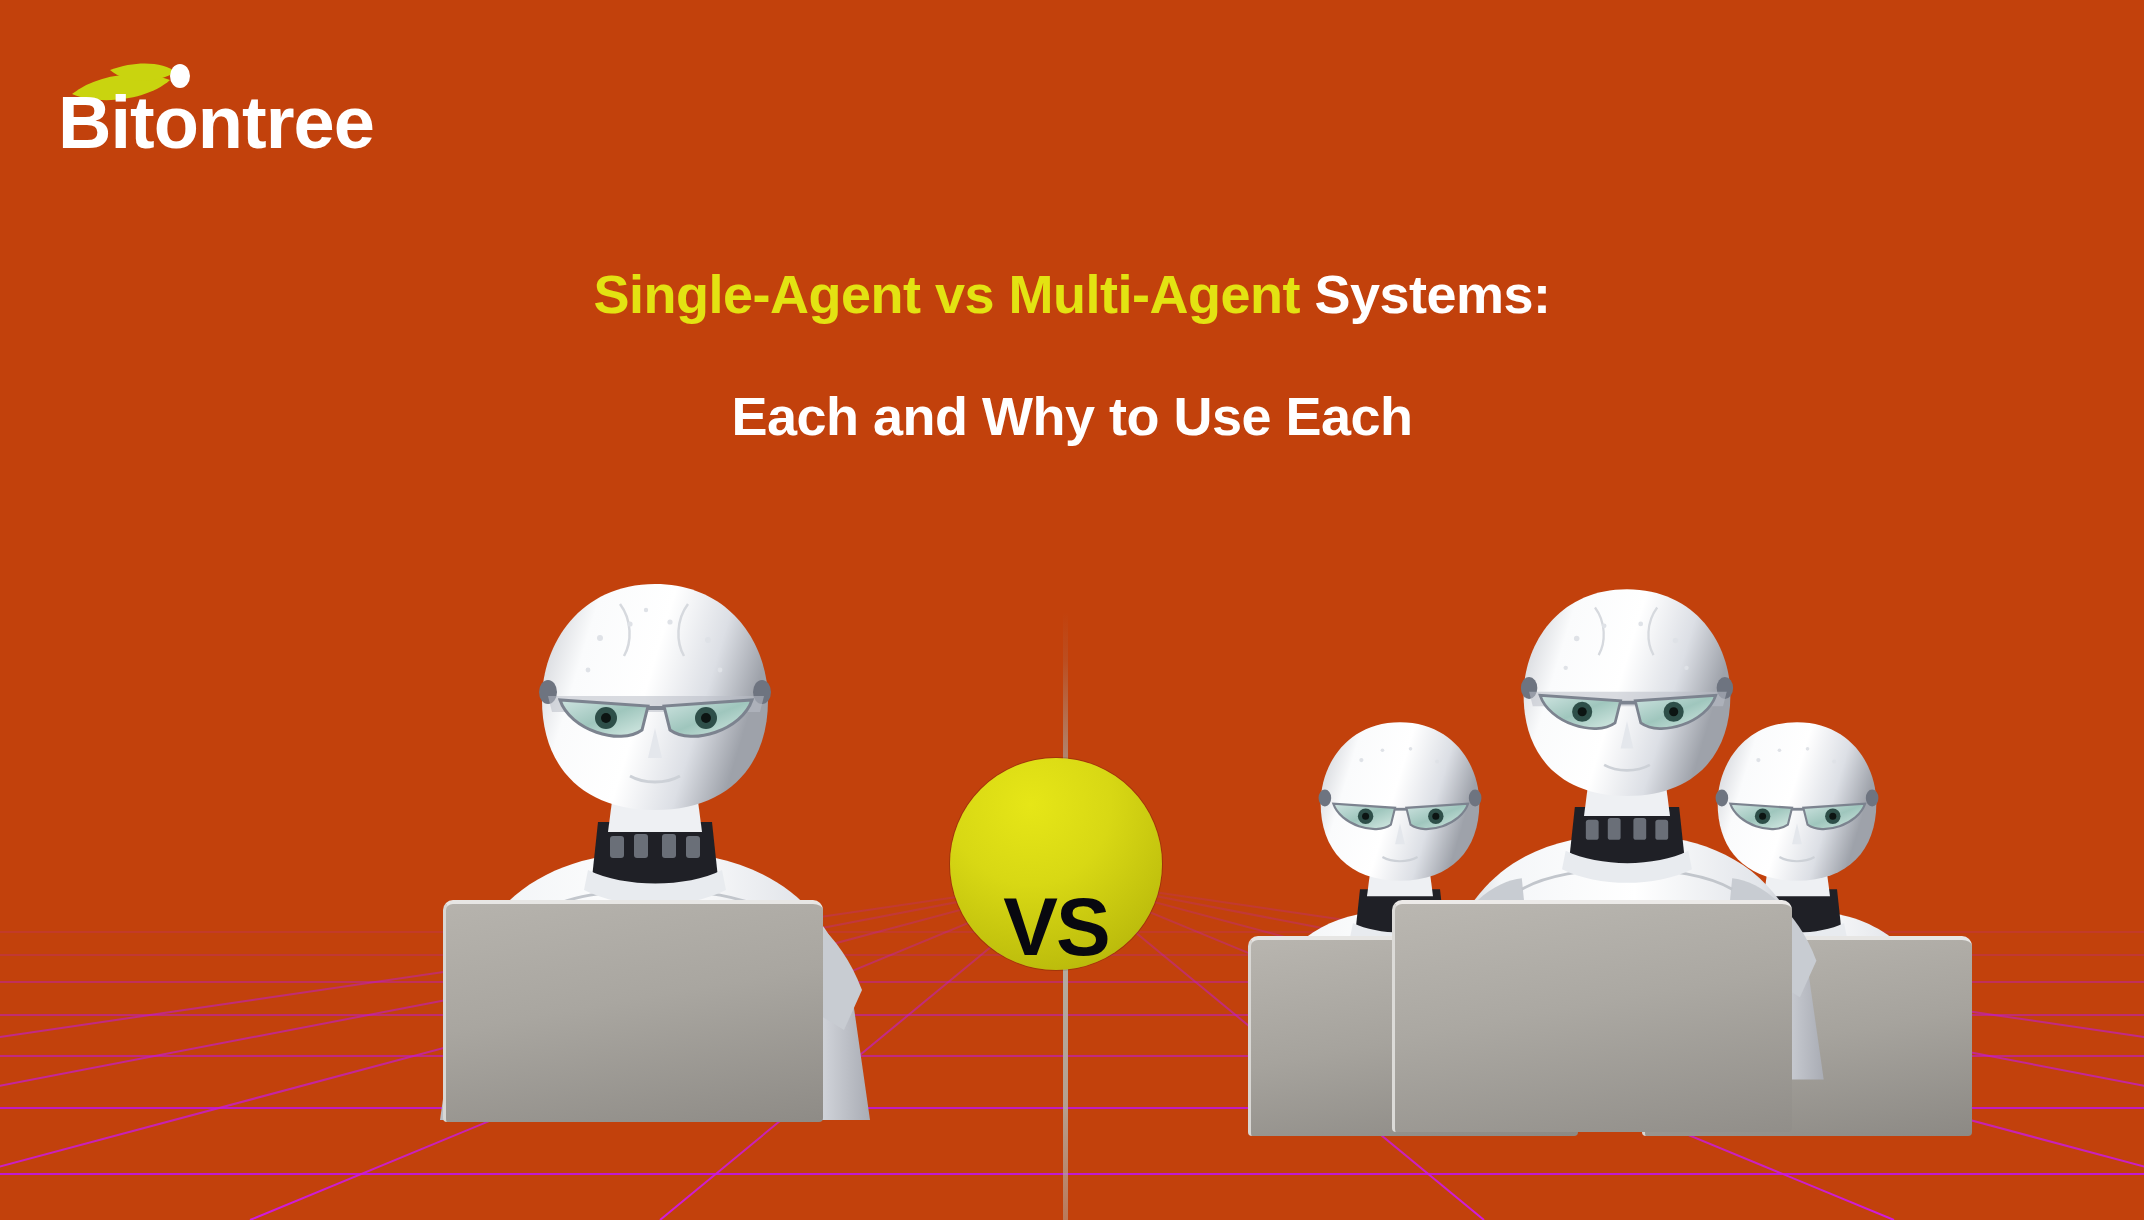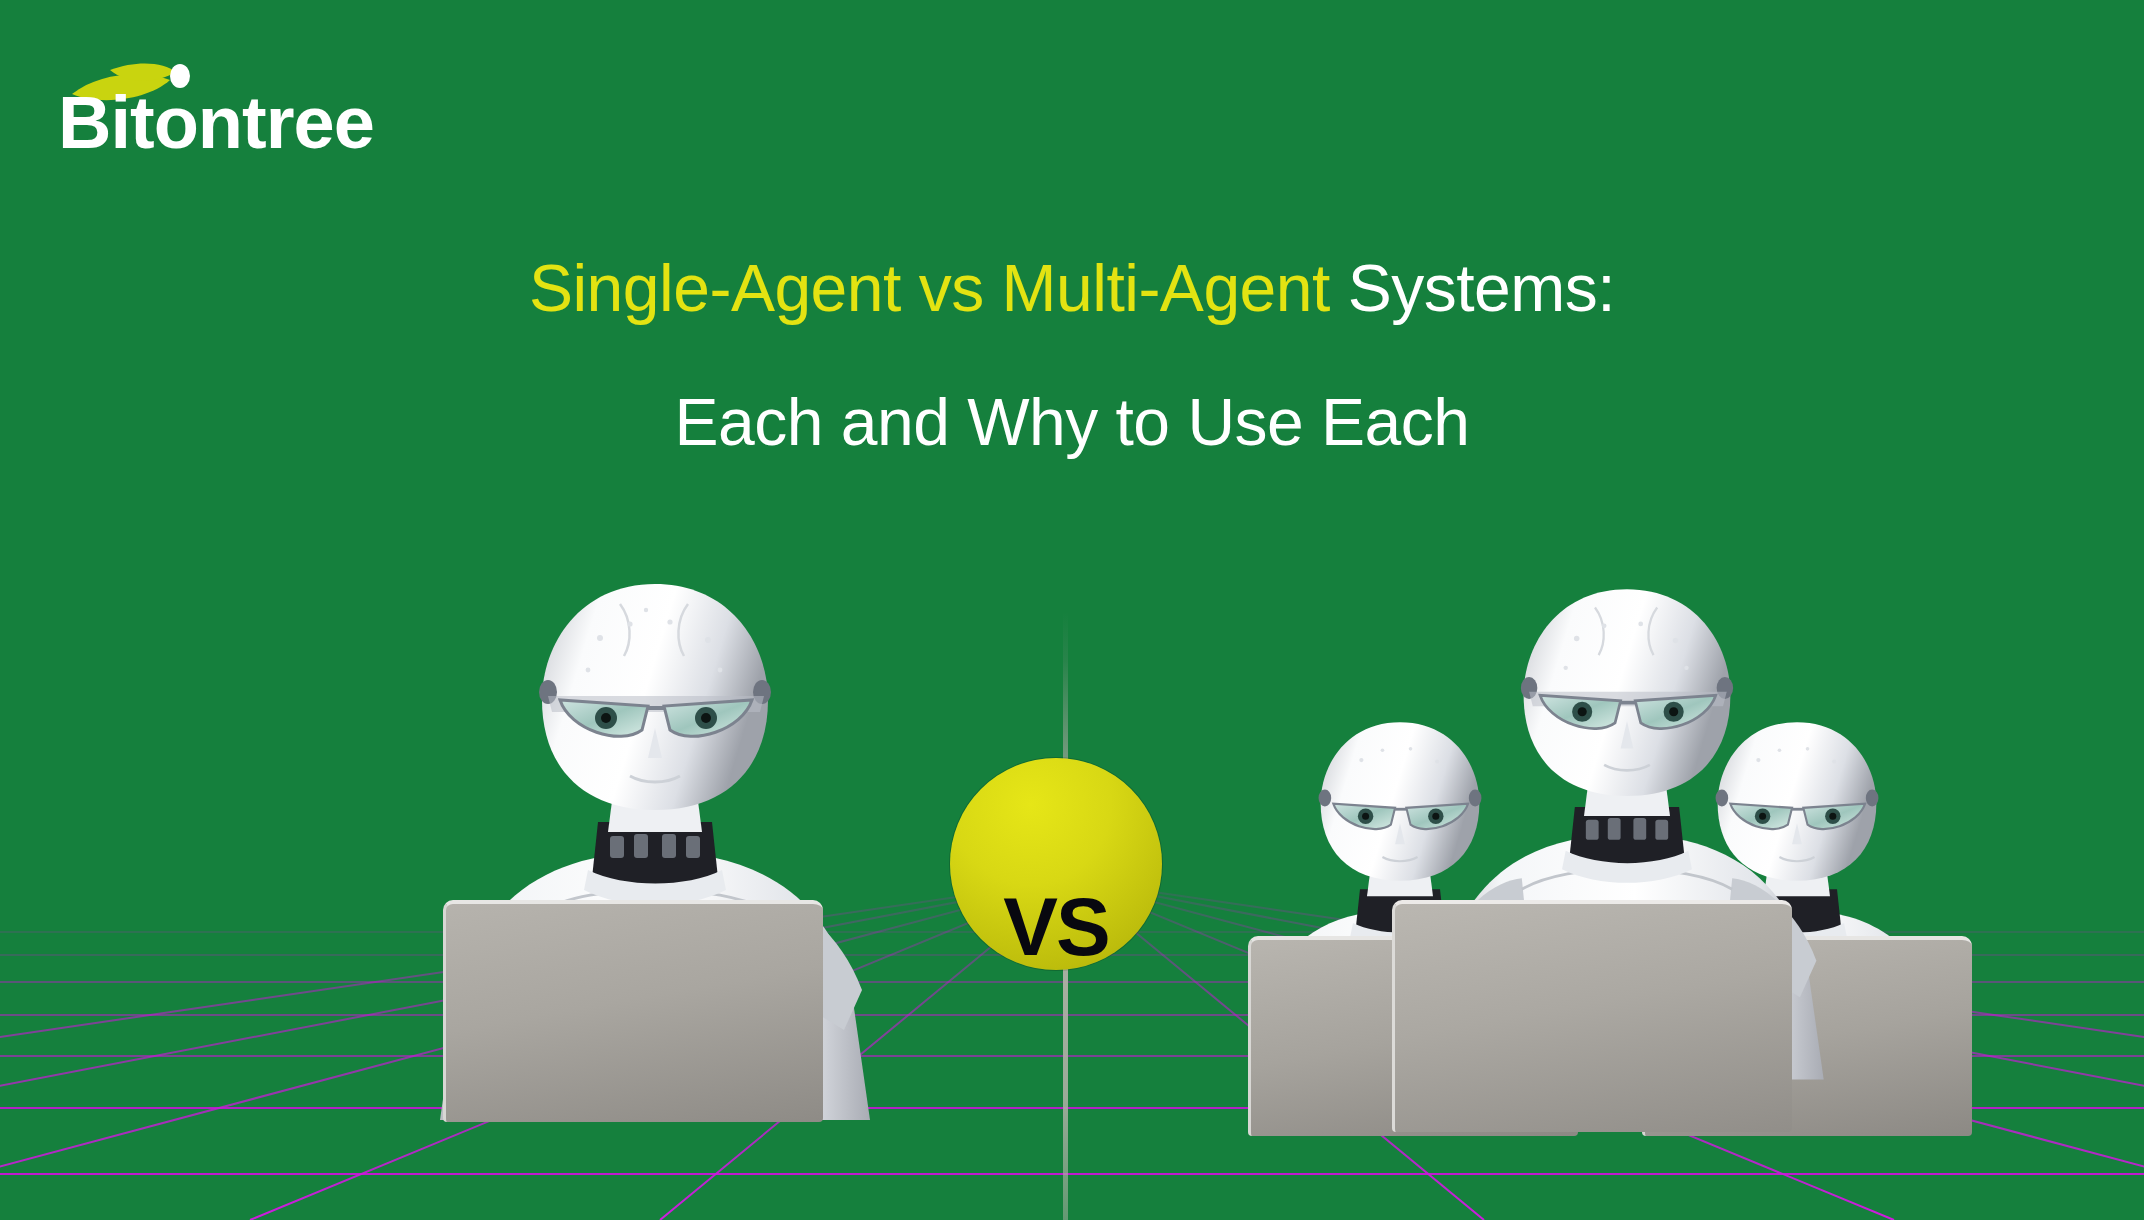--- a/index.html
+++ b/index.html
@@ -6,21 +6,21 @@
   html, body {
     width:2144px; height:1220px;
     background:#0a1138;
     font-family:"Liberation Sans", sans-serif;
     overflow:hidden;
   }
 
   #stage{
     position:relative;
     width:2144px; height:1220px;
-    background:#15803d;
+    background:#c2410c;
     overflow:hidden;
   }
 
   
   .grid-wrap{
     position:absolute;
     left:0; top:0; width:2144px; height:1220px;
     overflow:hidden;
     pointer-events:none;
   }
@@ -35,26 +35,27 @@
   .logo-svg{ display:block; }
 
   
   .title-block{
     position:absolute;
     left:0; top:255px;
     width:2144px;
     text-align:center;
   }
   .title-line{
-    font-size:66px;
-    font-weight:400;
+    font-size:54px;
+    font-weight:700;
     letter-spacing:-0.5px;
     color:#ffffff;
     line-height:1.0;
     white-space:nowrap;
+    margin-top:12px;
   }
   .title-line.l1{ margin-bottom:68px; }
   .hl{ color:#e3e312; }
 
   
   .divider{
     position:absolute;
     left:1063px; top:612px;
     width:5px; height:608px;
     background:linear-gradient(to bottom,

